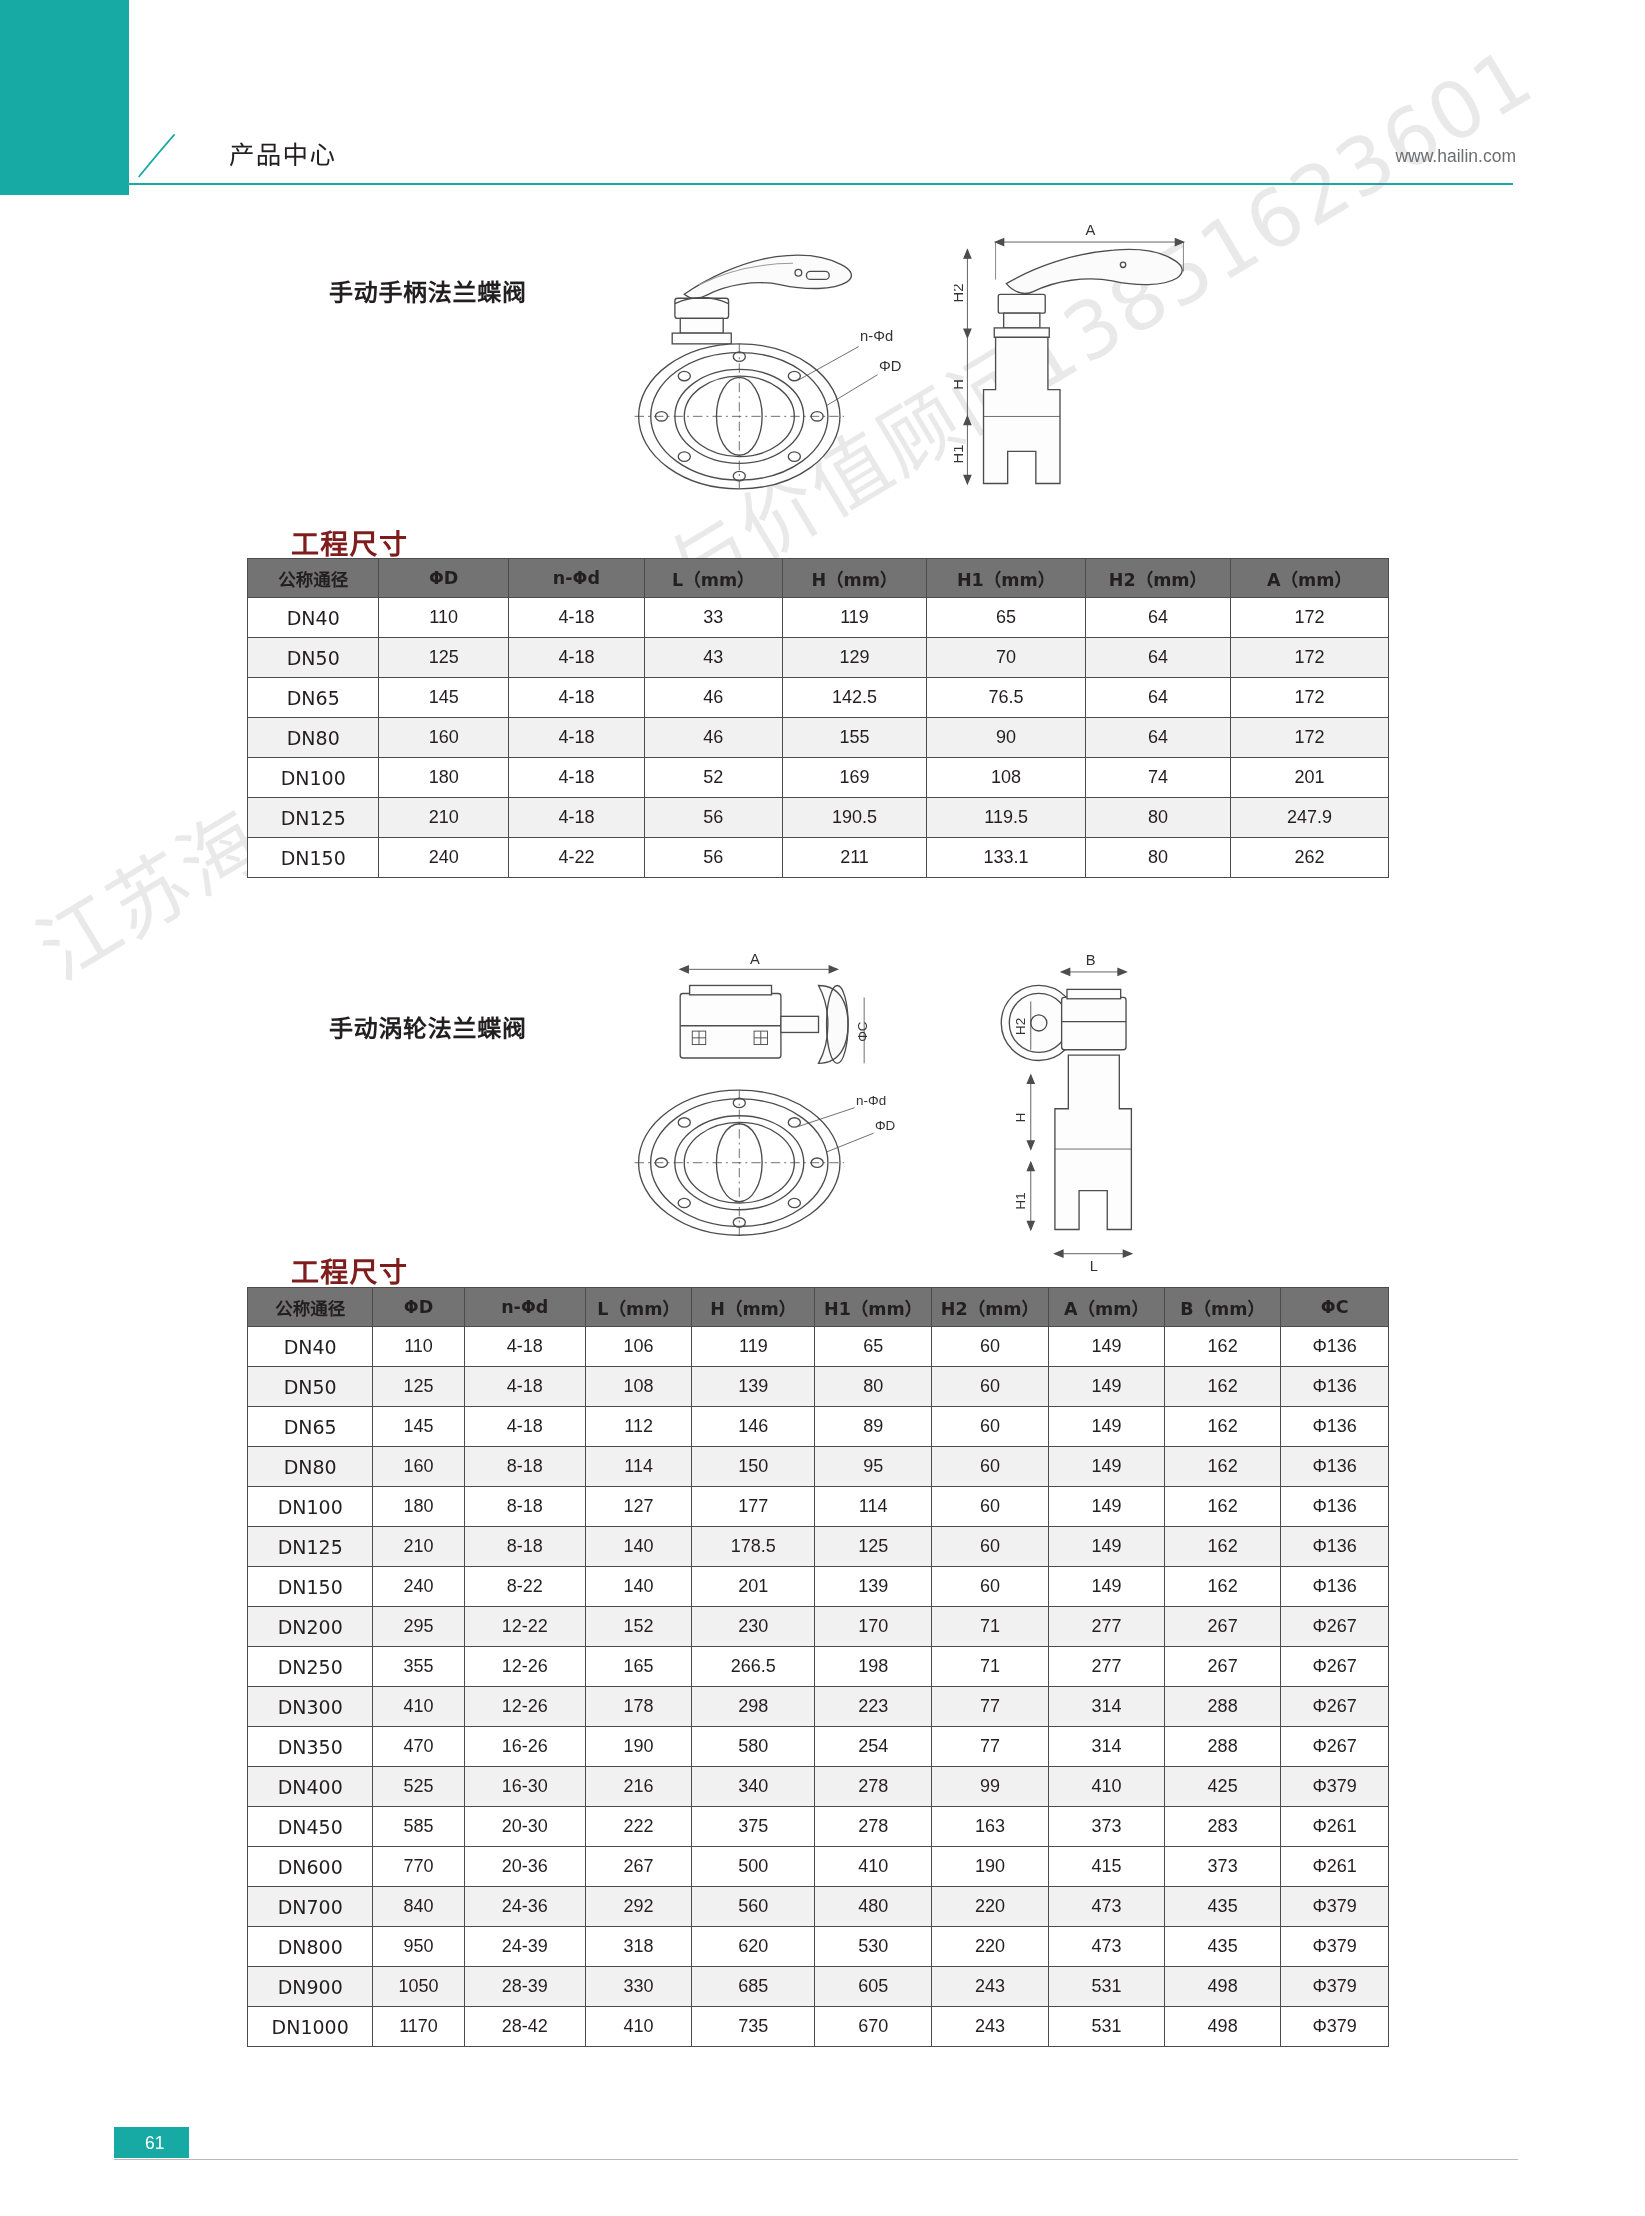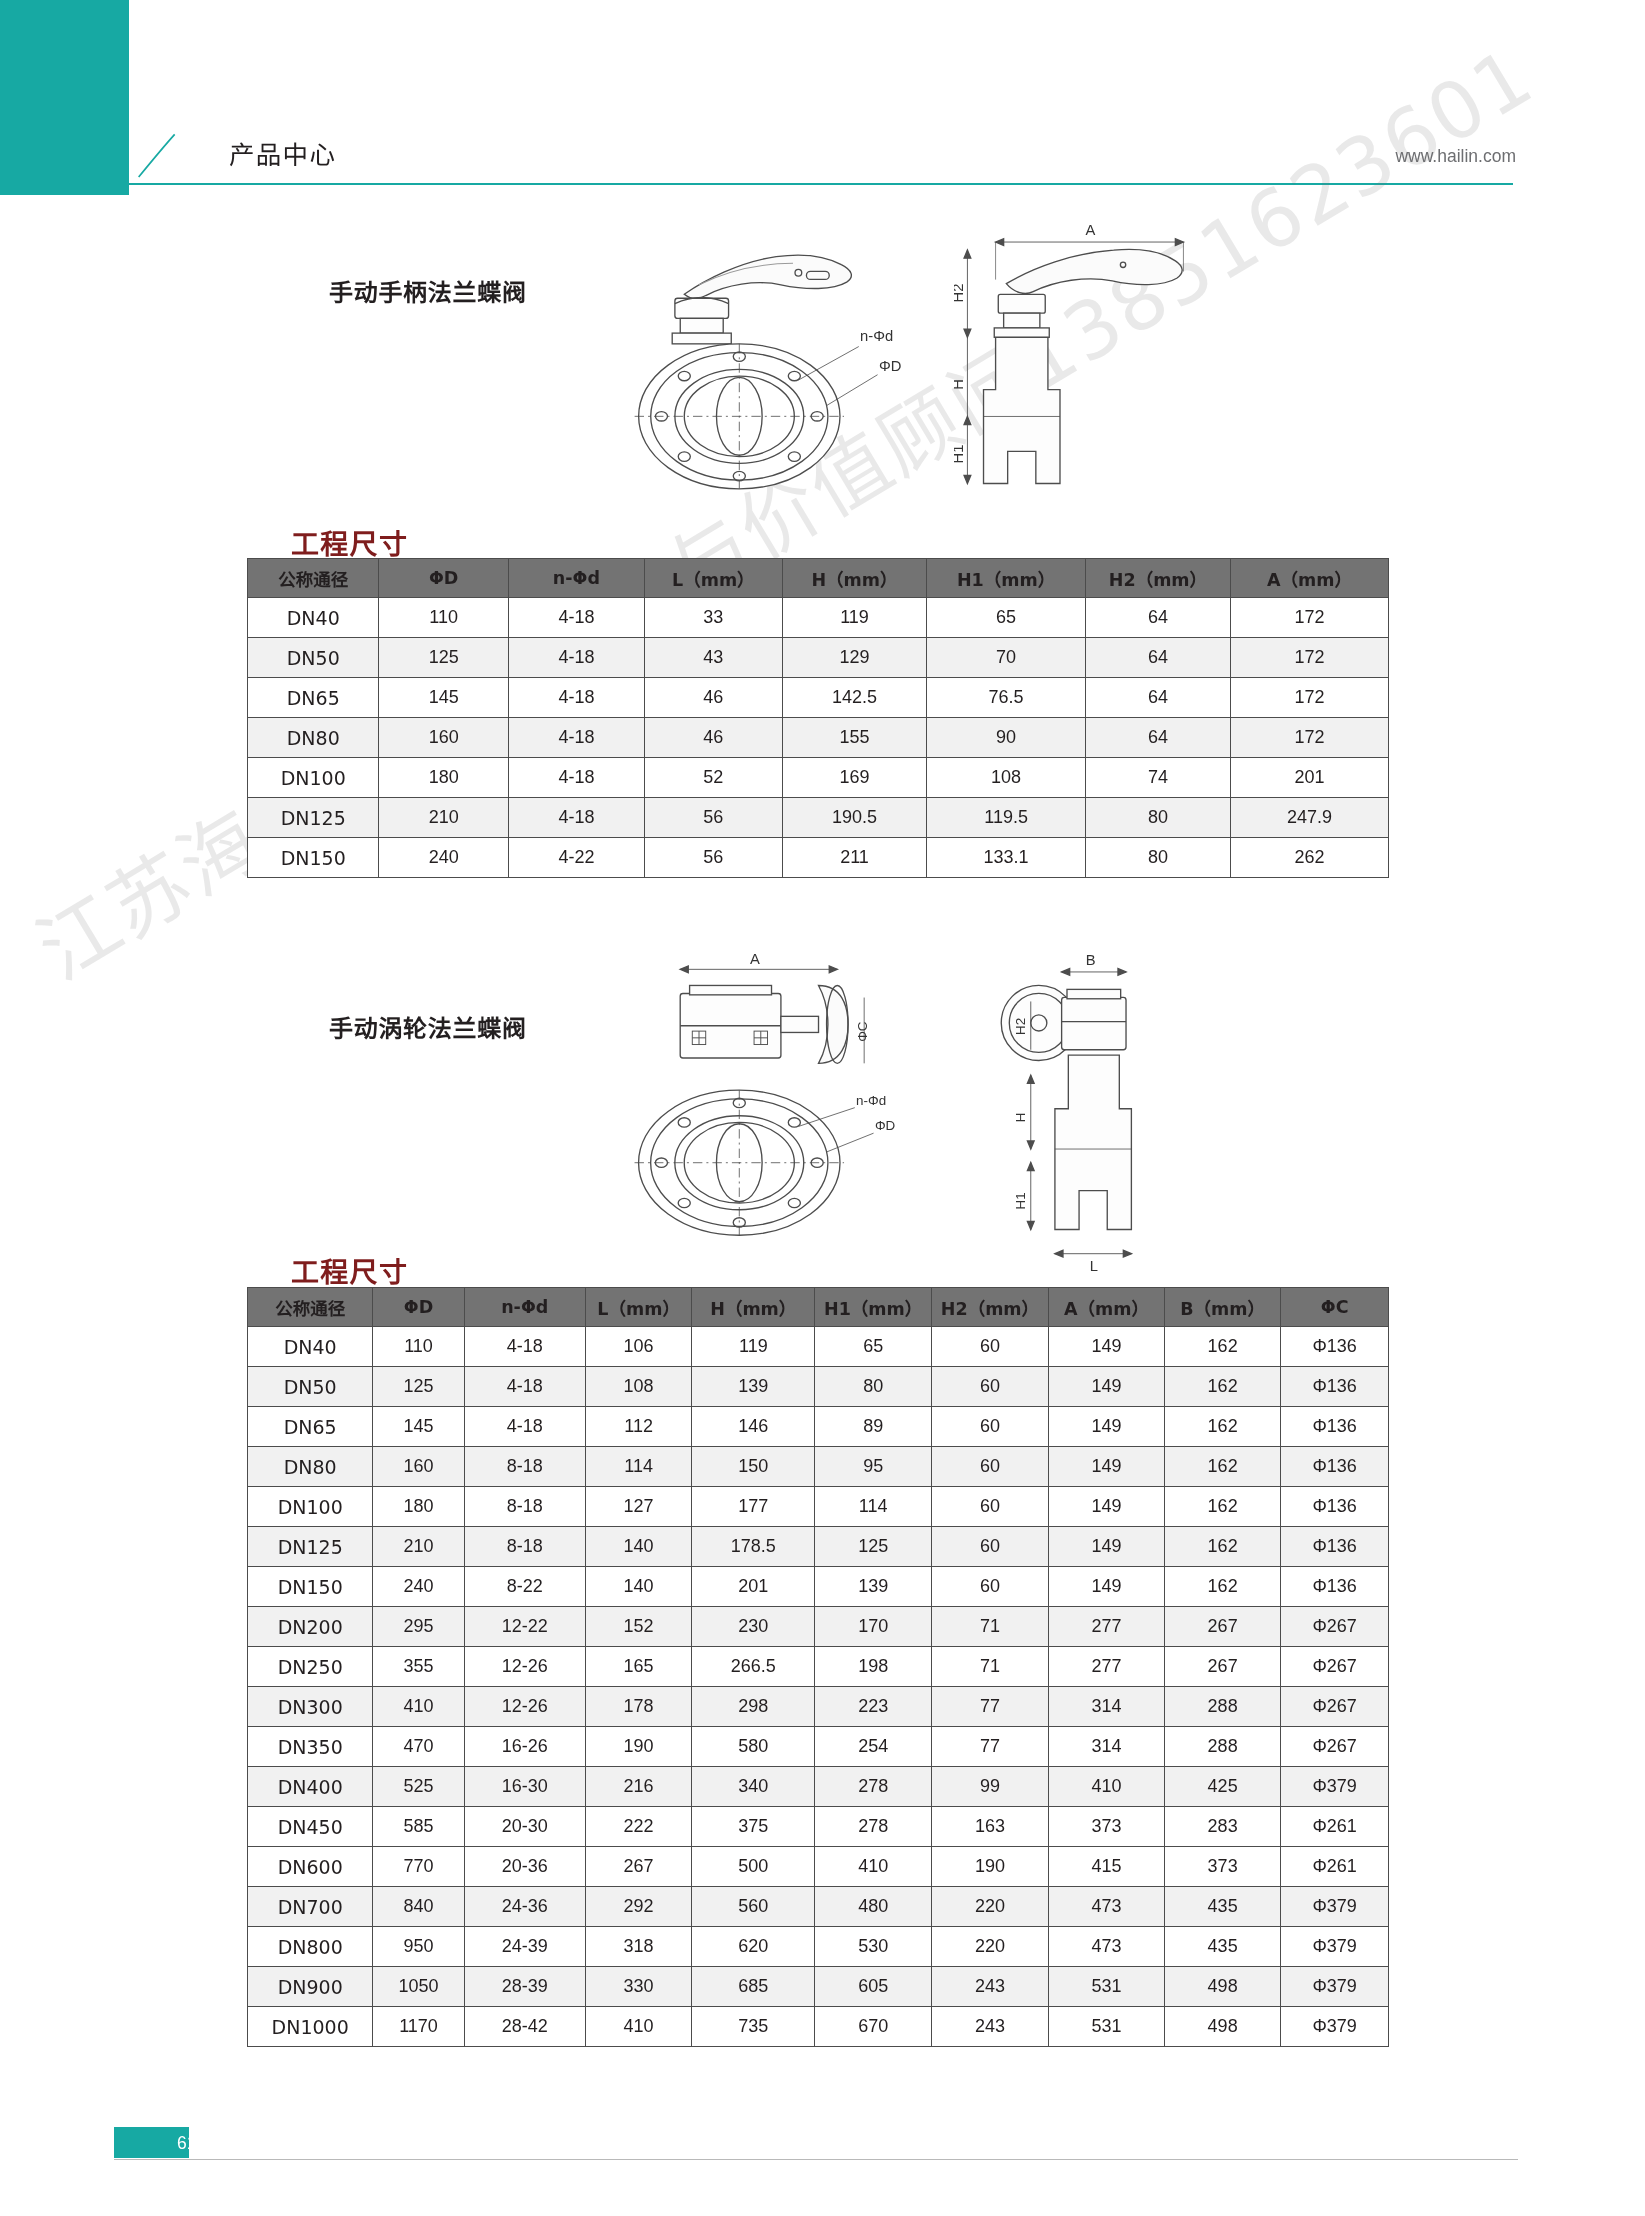--- a/index.html
+++ b/index.html
@@ -134,21 +134,20 @@
     height: 31px;
     background: #17a9a3;
   }
   .footer-page {
     position: absolute;
     left: 145px;
     bottom: 62px;
     font-size: 17.5px;
     color: #ffffff;
     font-family: "Liberation Sans", sans-serif;
-    margin-left: 32px;
   }
   .footer-rule {
     position: absolute;
     left: 114px;
     bottom: 56px;
     width: 1404px;
     height: 1.3px;
     background: #b9b9b9;
   }
 

